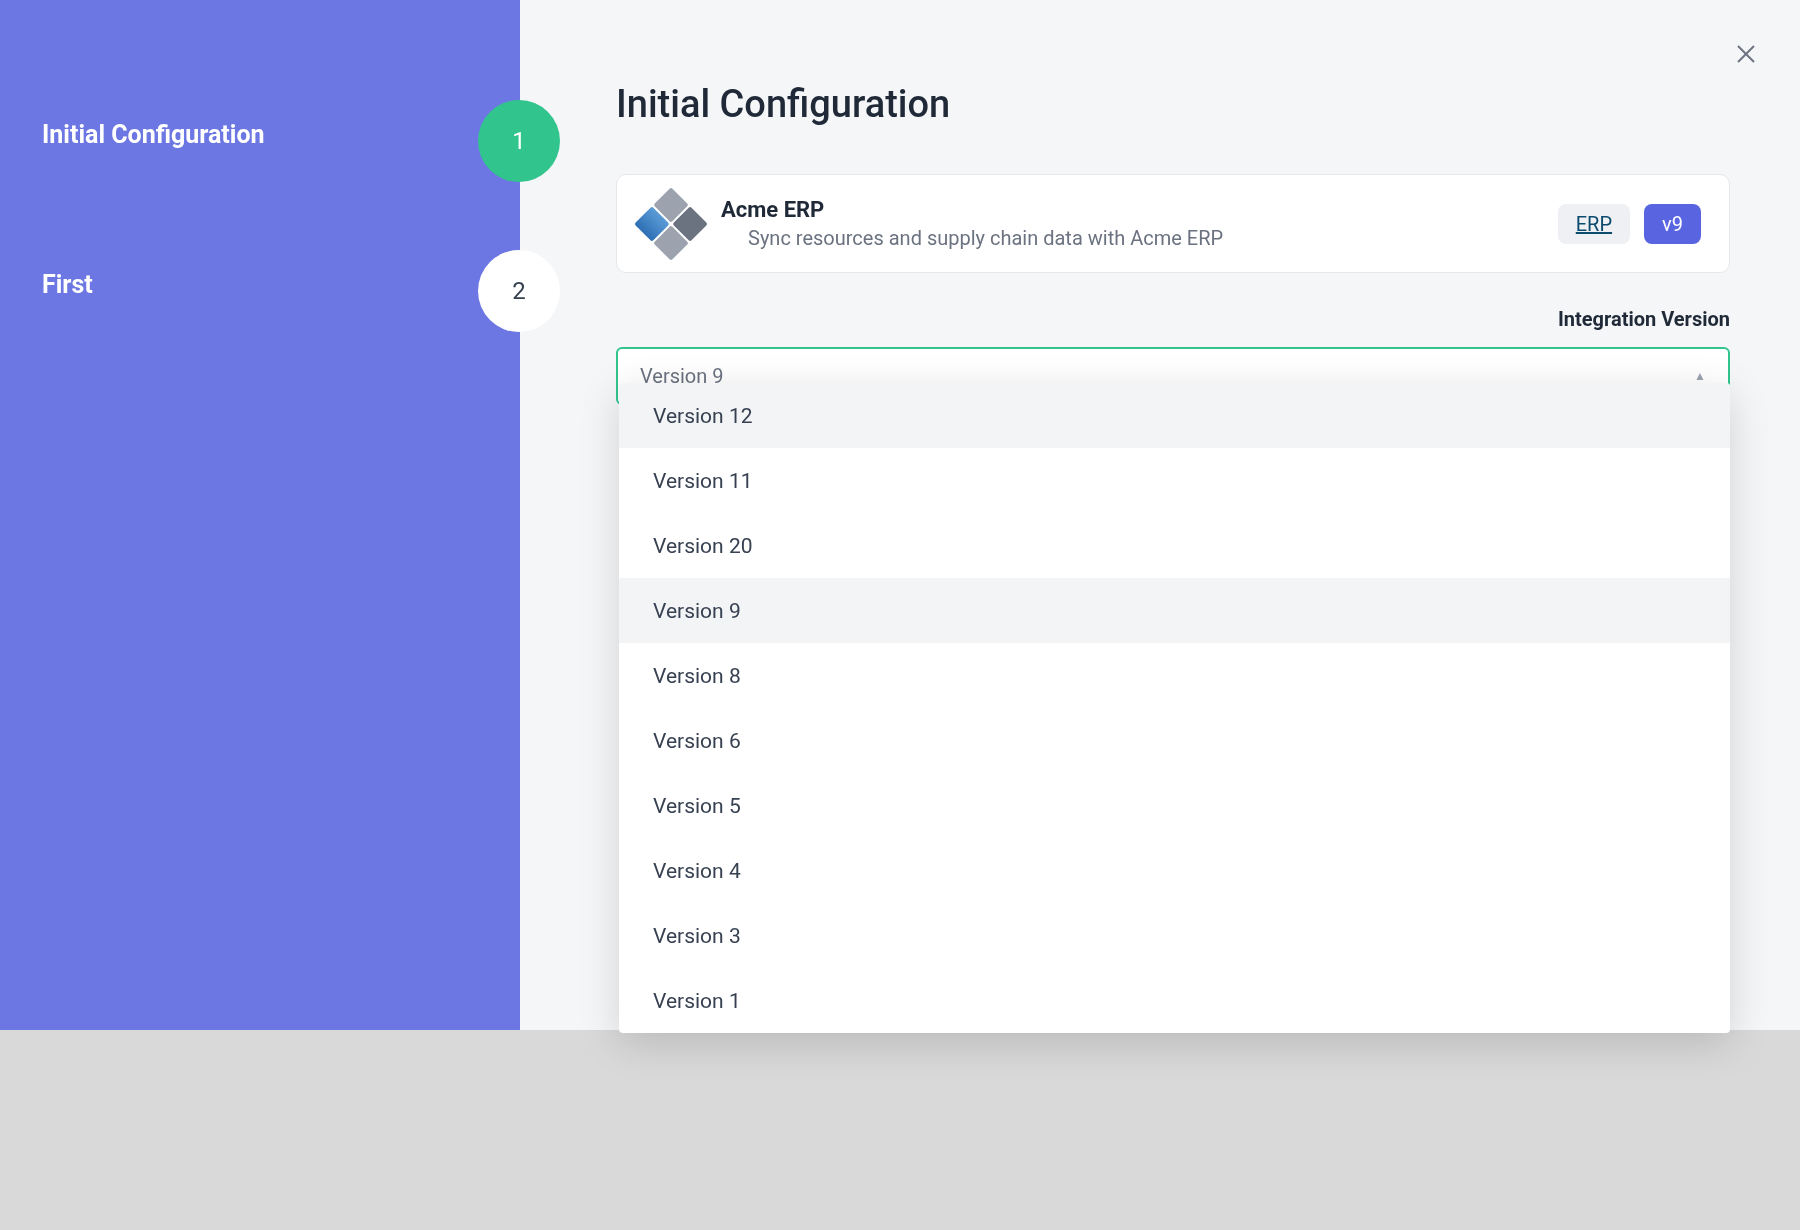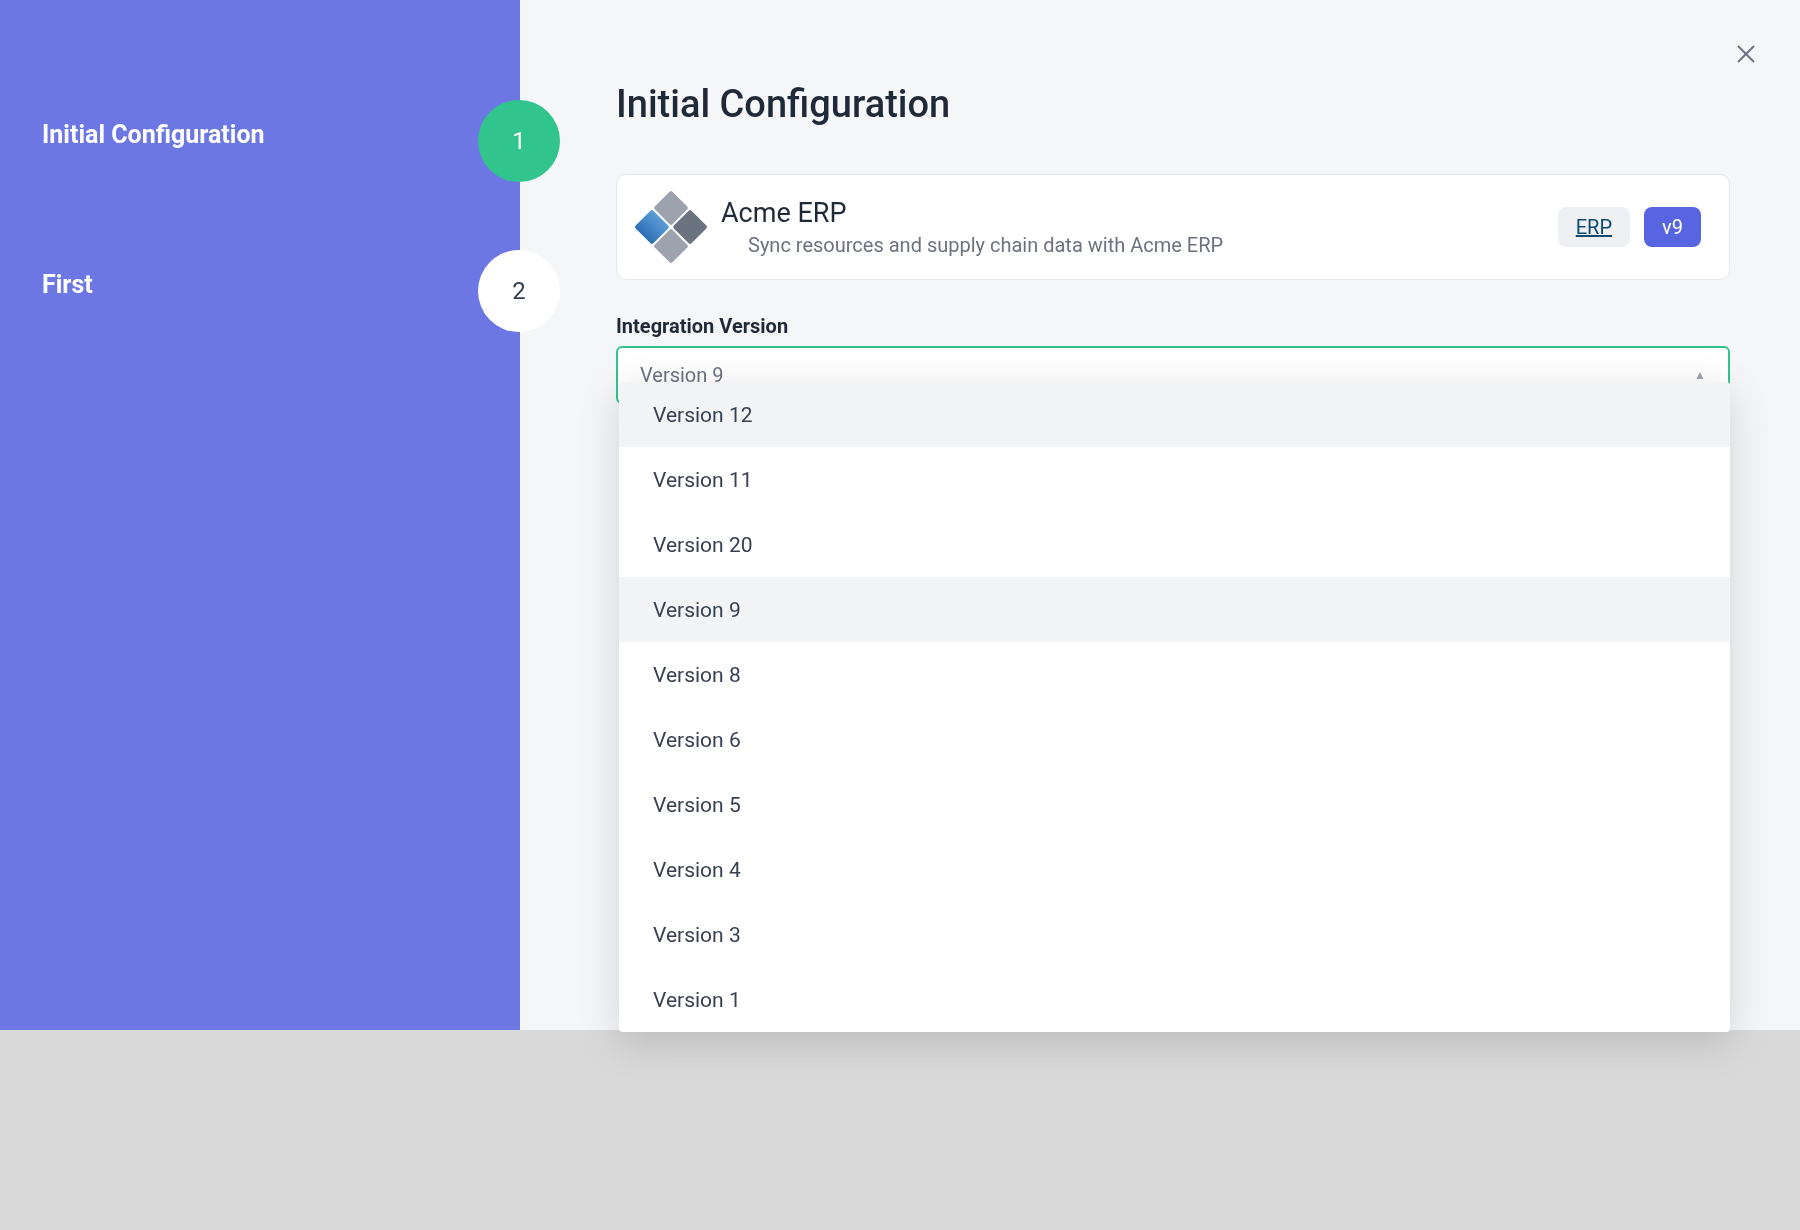--- a/index.html
+++ b/index.html
@@ -100,22 +100,22 @@
       display:block;
       width:100%; height:100%;
       border-radius:2px;
     }
     .card-icon > span:nth-child(1){ background:#9ca3af; }
     .card-icon > span:nth-child(2){ background:#6b7280; }
     .card-icon > span:nth-child(3){ background:linear-gradient(#5b9cd6, #2e6fb5); }
     .card-icon > span:nth-child(4){ background:#9ca3af; }
     .card-body { flex:1; }
     .card-title {
-      font-size:27px;
-      font-weight:400;
+      font-size:22px;
+      font-weight:700;
       color:#1f2937;
       margin-bottom:4px;
     }
     .card-desc {
       font-size:20px;
       color:#6b7280;
       margin-left:27px;
     }
     .card-badges {
       display:flex;
@@ -132,21 +132,22 @@
       text-decoration:underline;
     }
     .badge.blue {
       background:#5964e0;
       color:#fff;
     }
     .field-label {
       font-size:20px;
       font-weight:700;
       color:#1f2937;
-      margin-bottom:8px;
+      margin-bottom:16px;
+      text-align:right;
     }
     .select-wrapper {
       position:relative;
     }
     .select-input {
       background:#fff;
       border:2px solid #31c48d;
       border-radius:6px;
       padding:18px 22px;
       font-size:20px;

